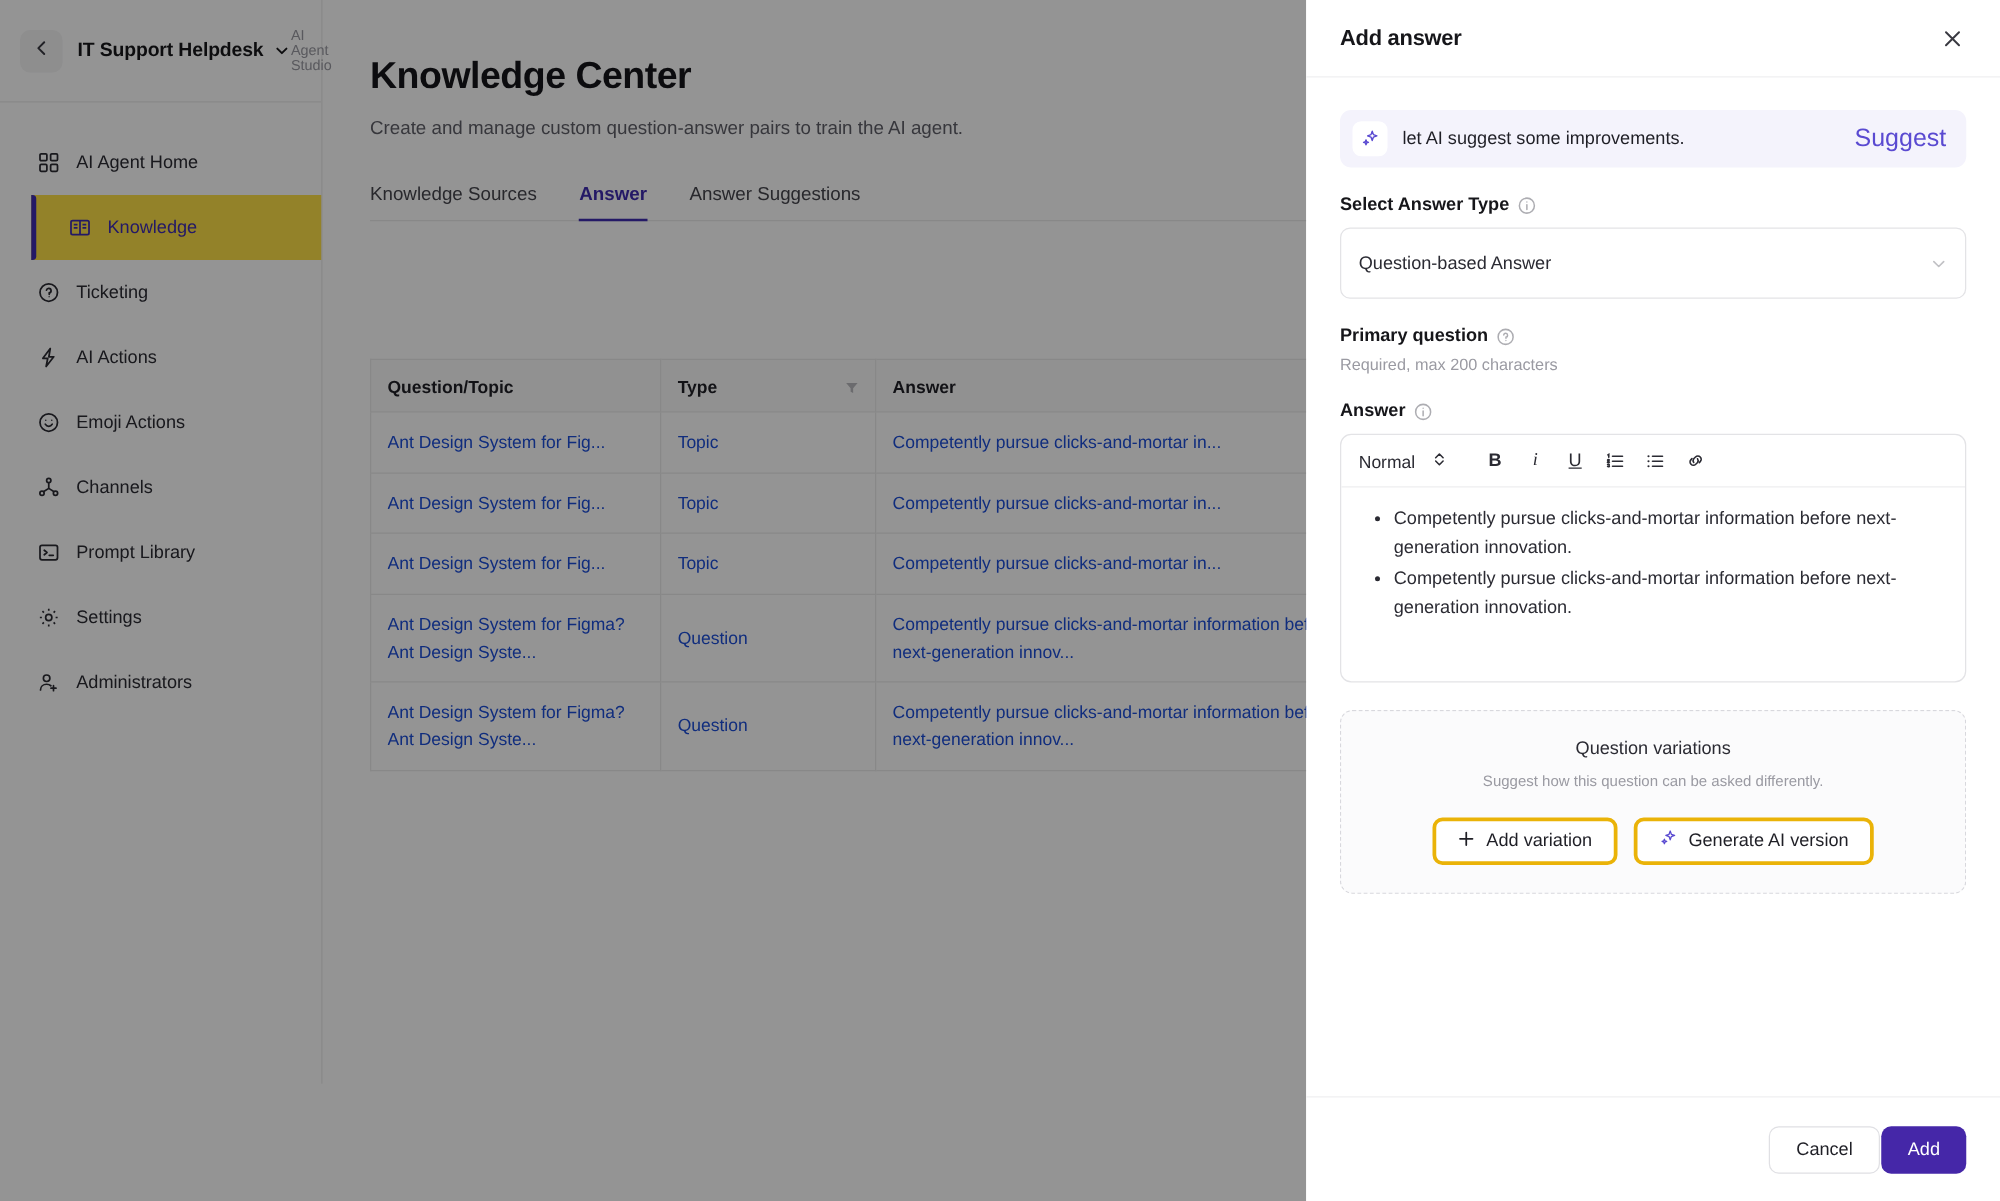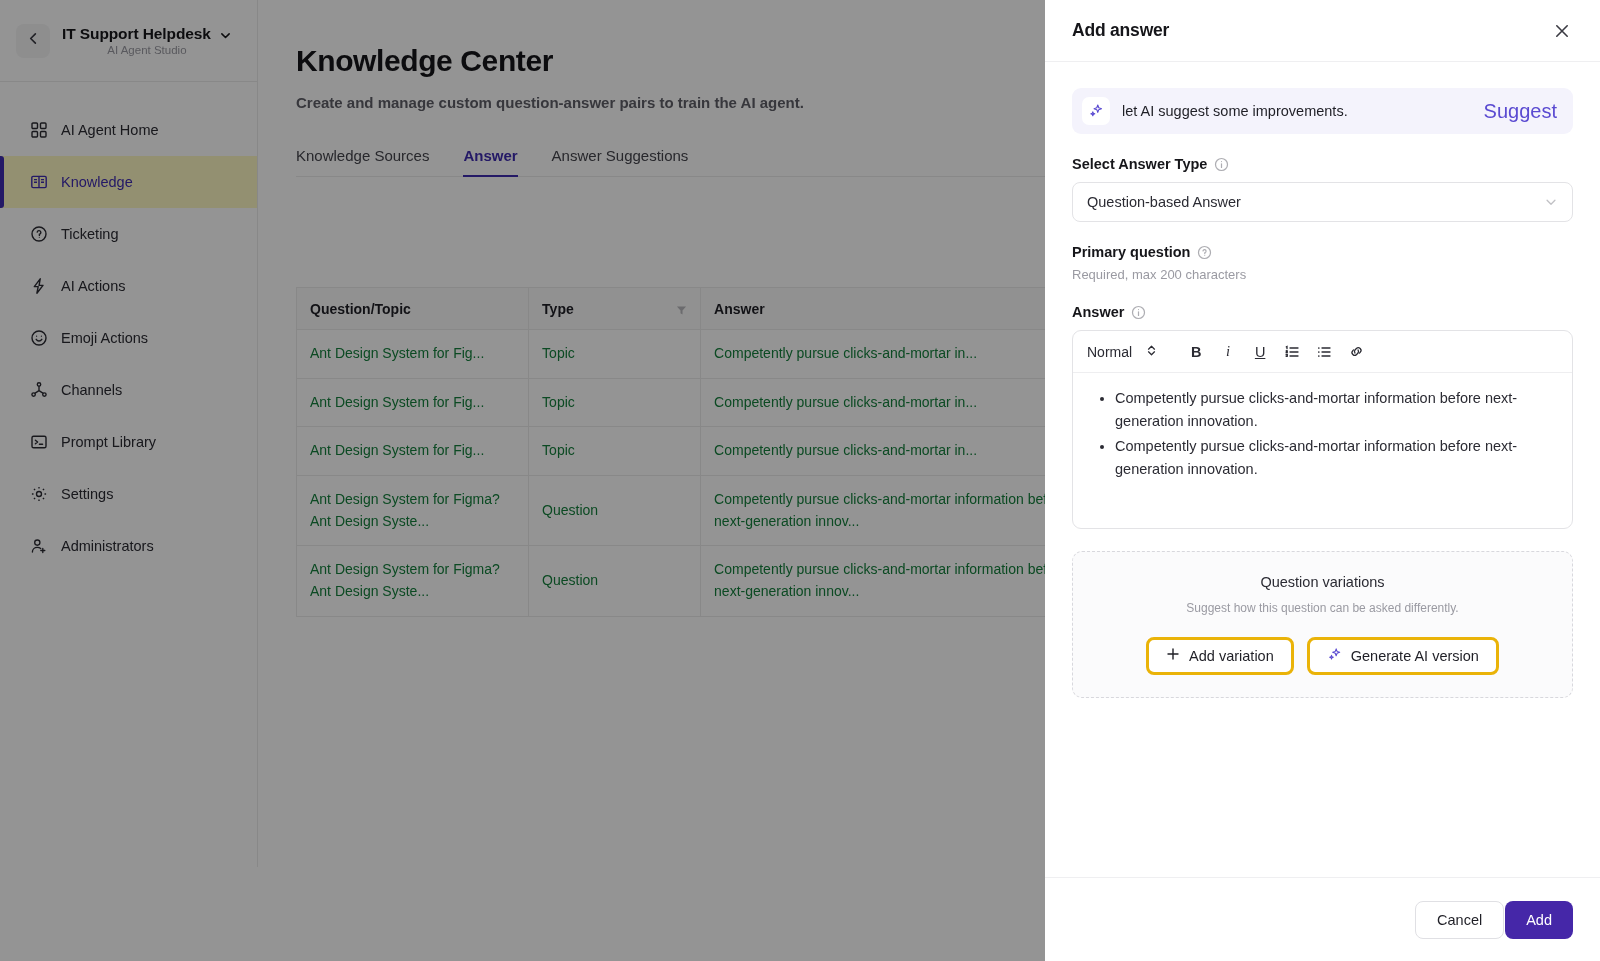--- a/index.html
+++ b/index.html
@@ -30,51 +30,51 @@
     gap: 12px;
   }
   .collapse-btn {
     width: 34px; height: 34px; border-radius: 8px;
     background: #f4f4f5;
     display: flex; align-items: center; justify-content: center;
     flex: 0 0 34px;
     cursor: pointer;
   }
   .collapse-btn svg { width: 15px; height: 15px; }
-  .sb-titles { display: flex; flex-direction: column; gap: 1px; min-width: 0; text-align: center; }
+  .sb-titles { display: flex; flex-direction: row; gap: 1px; min-width: 0; }
   .sb-title-row { display: flex; align-items: center; gap: 8px; }
   .sb-title {
     font-size: 15.5px; font-weight: 700; color: #17171a;
     letter-spacing: -0.1px; white-space: nowrap;
   }
   .sb-sub { font-size: 11.5px; color: #9a9aa2; }
   .chev-sm { width: 13px; height: 13px; }
 
   .sb-nav { padding-top: 22px; display: flex; flex-direction: column; }
   .nav-item {
     position: relative;
     height: 52px;
     display: flex; align-items: center;
     gap: 13px;
     padding-left: 30px;
     font-size: 14.5px;
     color: #2b2b33;
     cursor: pointer;
   }
   .nav-item .ico { width: 18px; height: 18px; display: flex; align-items: center; justify-content: center; flex: 0 0 18px; }
-  .nav-item.active { background: #fef9c3; color: #3f2cb0; font-weight: 400; }
+  .nav-item.active { background: #fde047; color: #3f2cb0; font-weight: 400; margin-left: 25px; }
   .nav-item.active::before {
     content: ""; position: absolute; left: 0; top: 0; bottom: 0;
     width: 4px; background: #3f2cb0; border-radius: 0 3px 3px 0;
   }
 
   
   .main { flex: 1; padding: 44px 0 0 38px; min-width: 0; }
   .page-title { font-size: 30px; font-weight: 700; color: #16161a; letter-spacing: -0.4px; }
-  .page-sub { margin-top: 16px; font-size: 15px; color: #5f5f68; font-weight: bold; }
+  .page-sub { margin-top: 16px; font-size: 15px; color: #5f5f68; }
 
   .tabs { margin-top: 36px; display: flex; gap: 34px; border-bottom: 1px solid #ebebeb; padding-right: 38px; }
   .tab {
     font-size: 15px; color: #45454d; padding-bottom: 12px;
     cursor: pointer; position: relative; white-space: nowrap;
   }
   .tab.active { color: #3f2cb0; font-weight: 700; }
   .tab.active::after {
     content: ""; position: absolute; left: 0; right: 0; bottom: -1px;
     height: 2.5px; background: #3f2cb0;
@@ -93,21 +93,21 @@
   .search-box input::placeholder { color: #a4a4ac; }
 
   
   .tbl-wrap { margin-top: 22px; padding-right: 16px; }
   table { border-collapse: collapse; width: 1170px; table-layout: fixed; }
   th, td { border: 1px solid #ebebeb; text-align: left; vertical-align: middle; }
   th {
     background: #fafafa; font-size: 14px; font-weight: 700; color: #1f1f26;
     height: 42px; padding: 0 13px;
   }
-  td { font-size: 14px; color: #15803d; padding: 13px; line-height: 1.55; }
+  td { font-size: 14px; color: #1d4ed8; padding: 13px; line-height: 1.55; }
   .col-q  { width: 220px; }
   .col-t  { width: 163px; }
   .col-a  { width: 365px; }
   .col-c  { width: 180px; }
   .col-d  { width: 180px; }
   .th-inner { display: flex; align-items: center; justify-content: space-between; }
   .funnel { width: 11px; height: 11px; opacity: .45; }
   .ellip { display: block; overflow: hidden; text-overflow: ellipsis; white-space: nowrap; }
   .clamp2 {
     display: -webkit-box; -webkit-line-clamp: 2; -webkit-box-orient: vertical;
@@ -151,21 +151,21 @@
   .ai-bar-text { flex: 1; font-size: 14.5px; color: #1f1f26; }
   .suggest-link { font-size: 20px; color: #5a4ad1; cursor: pointer; }
 
   .field-label {
     margin-top: 22px; display: flex; align-items: center; gap: 7px;
     font-size: 14.5px; font-weight: 700; color: #16161a;
   }
   .info-ico { width: 15px; height: 15px; opacity: .55; }
 
   .select-ctl {
-    margin-top: 10px; height: 40px; border: 1px solid #e3e3e6; border-radius: 8px;
+    margin-top: 10px; height: 57px; border: 1px solid #e3e3e6; border-radius: 8px;
     display: flex; align-items: center; justify-content: space-between;
     padding: 0 14px; font-size: 14.5px; color: #2b2b33; background: #fff;
     cursor: pointer;
   }
   .chev-dn { width: 14px; height: 14px; opacity: .42; }
 
   .ta-wrap { margin-top: 10px; position: relative; }
   textarea.primary-q {
     width: 100%; height: 62px; border: 1px solid #e3e3e6; border-radius: 8px;
     padding: 11px 14px; font-size: 14.5px; color: #2b2b33;

